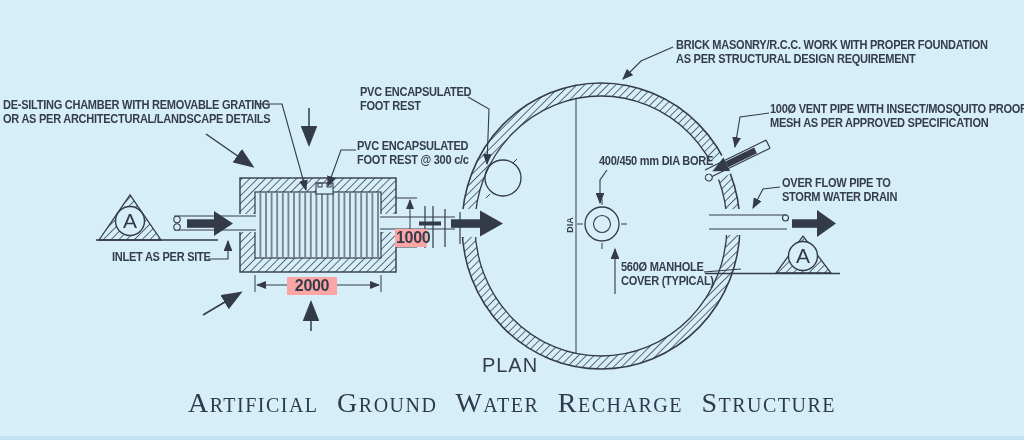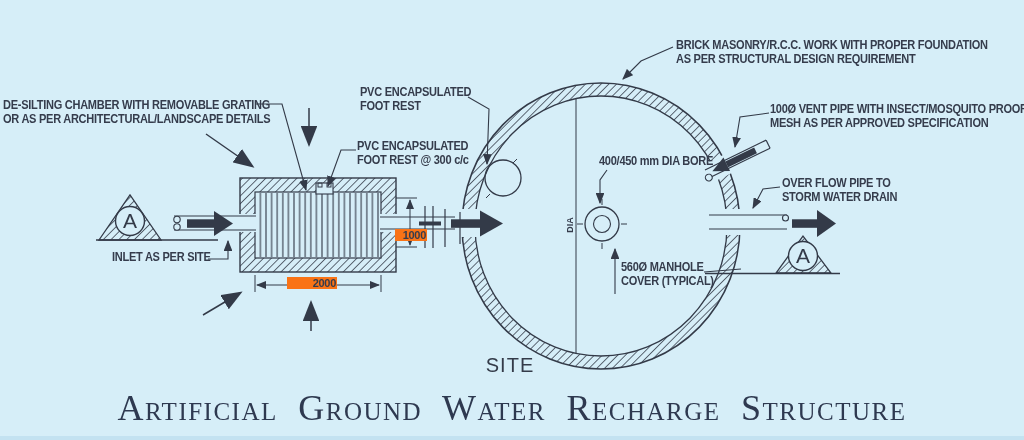--- a/index.html
+++ b/index.html
@@ -8,39 +8,39 @@
     background:#d6eef8; overflow:hidden;
     font-family:"Liberation Sans", sans-serif;
   }
   .lbl{
     position:absolute; white-space:nowrap;
     font-weight:700; font-size:12px; line-height:13.5px;
     color:#353c4c; letter-spacing:-0.3px;
     transform:scaleX(0.92); transform-origin:left top;
   }
   .dim{
-    position:absolute; font-weight:700; font-size:11px; color:#353c4c;
-    background:#f97316; text-align:right; letter-spacing:-0.3px; padding:0 1px;
+    position:absolute; font-weight:700; font-size:16px; color:#353c4c;
+    background:#fca5a5; text-align:center; letter-spacing:-0.3px; padding:0 1px;
   }
   .marker-letter{
     position:absolute; width:30px; text-align:center;
     font-size:21px; font-weight:400; color:#333a48;
   }
   .dia-label{
     position:absolute; font-size:9px; font-weight:700; color:#353c4c;
     width:24px; text-align:center; transform:rotate(-90deg);
     background:#d6eef8;
   }
   .plan-label{
     position:absolute; left:455px; top:354px; width:110px; text-align:center;
     font-size:20px; font-weight:400; letter-spacing:1px; color:#343b49;
   }
   .sheet-title{
     position:absolute; left:0; right:0; top:387px; text-align:center;
-    font-family:"Liberation Serif", serif; font-size:36px; font-weight:400;
+    font-family:"Liberation Serif", serif; font-size:28px; font-weight:400;
     font-variant:small-caps; letter-spacing:1.5px; word-spacing:10px;
     color:#2e3950;
   }
   .bottom-strip{
     position:absolute; left:0; right:0; bottom:0; height:4px; background:#c3e2f1;
   }
   svg{position:absolute; left:0; top:0;}
 </style>
 </head>
 <body>
@@ -236,17 +236,17 @@
     <div>INLET AS PER SITE</div>
   </div>
 
   <div class="dim" style="left:287px; top:277px; width:48px;">2000</div>
   <div class="dim" style="left:395px; top:229px; width:30px;">1000</div>
   <div class="dia-label" style="left:558px; top:220px;">DIA</div>
 
   <div class="marker-letter" style="left:115px; top:209px;">A</div>
   <div class="marker-letter" style="left:788px; top:244px;">A</div>
 
-  <div class="plan-label">SITE</div>
+  <div class="plan-label">PLAN</div>
   <div class="sheet-title">Artificial Ground Water Recharge Structure</div>
 
   <div class="bottom-strip"></div>
 </div>
 
 </body></html>

